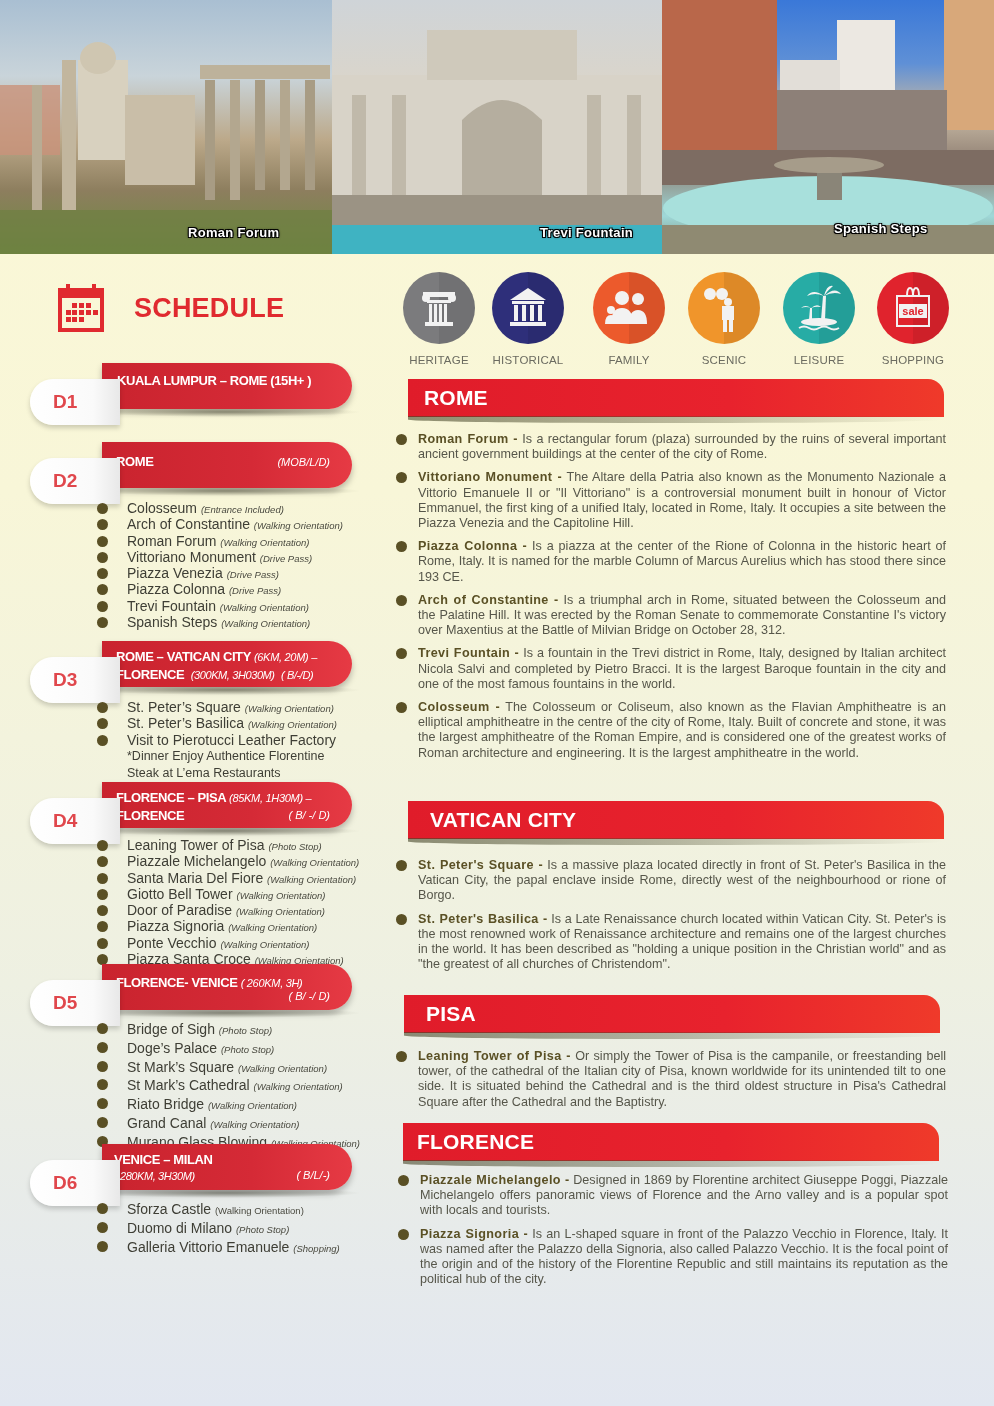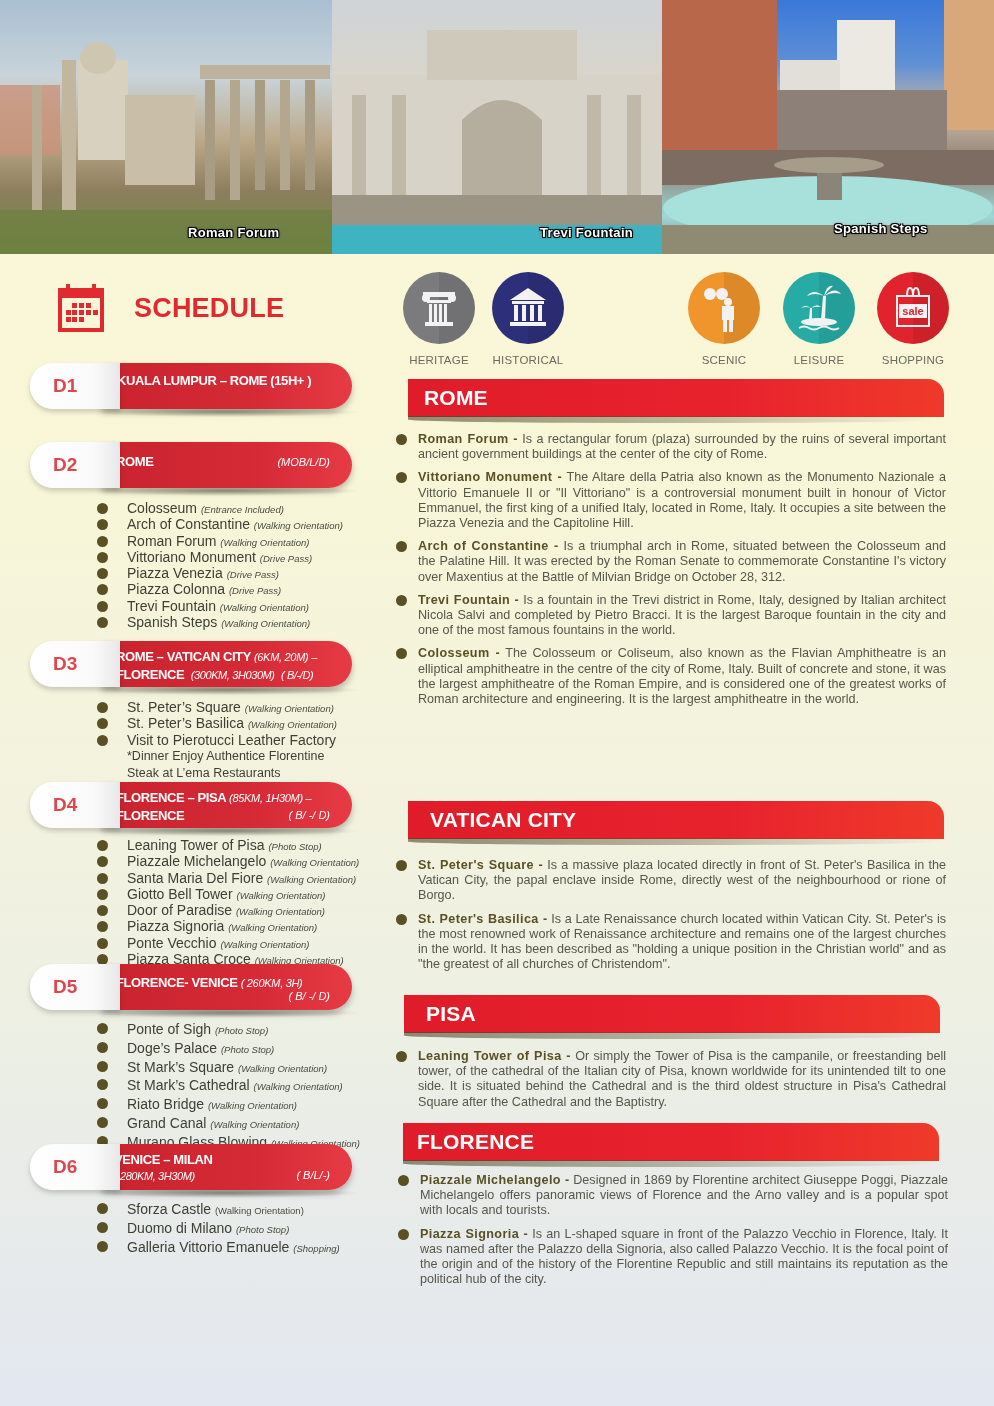--- a/index.html
+++ b/index.html
@@ -44,21 +44,21 @@
   .cat .circle { width: 72px; height: 72px; border-radius: 50%; margin: 0 auto; position: relative; overflow: hidden; }
   .cat .circle::after { content: ""; position: absolute; right: 0; top: 0; width: 50%; height: 100%; background: rgba(0,0,0,0.08); }
   .cat .circle svg { position: absolute; left: 0; top: 0; z-index: 1; }
   .cat .lbl { font-size: 11.5px; color: #6b6b60; margin-top: 10px; letter-spacing: 0.2px; }
 
   
   .day { position: absolute; left: 30px; width: 322px; height: 46px; }
   .day .shadow { position: absolute; left: 60px; right: -10px; bottom: -8px; height: 10px;
     background: radial-gradient(ellipse at center, rgba(60,60,40,0.45) 0%, rgba(60,60,40,0) 70%); }
   .day .pill-left {
-    position: absolute; left: 0; top: 0; width: 90px; height: 46px; border-radius: 23px 0 0 23px;
+    position: absolute; left: 0; top: 16px; width: 90px; height: 46px; border-radius: 23px 0 0 23px;
     background: linear-gradient(90deg, #ffffff 0%, #fafafa 70%, #e8e8e8 100%);
     box-shadow: 0 3px 5px rgba(0,0,0,0.18);
   }
   .day .pill-left span { position: absolute; left: 23px; top: 12px; color: #e0474c; font-weight: bold; font-size: 19px; }
   .day .pill-right {
     position: absolute; left: 72px; top: 0; right: 0; height: 46px; border-radius: 0 23px 23px 0;
     background: linear-gradient(90deg, #c9232e 0%, #d52a36 60%, #e63a44 100%);
     box-shadow: 0 4px 6px rgba(0,0,0,0.25);
     color: #fff;
   }
@@ -193,20 +193,33 @@
         <rect x="20" y="29" width="32" height="3"></rect>
         <rect x="22" y="33" width="4" height="16"></rect>
           <rect x="30" y="33" width="4" height="16"></rect>
           <rect x="38" y="33" width="4" height="16"></rect>
           <rect x="46" y="33" width="4" height="16"></rect>
         <rect x="18" y="50" width="36" height="4"></rect>
       </svg>
     </div>
     <div class="lbl">HISTORICAL</div>
   </div>
+  <div class="cat" style="left:187px">
+    <div class="circle" style="background:#ec5a2c">
+      <svg width="72" height="72" viewBox="0 0 72 72" fill="#f2f2f2">
+        <circle cx="29" cy="26" r="7"></circle>
+          <path d="M18 52 Q18 36 29 36 Q40 36 40 52 Z"></path>
+        <circle cx="45" cy="27" r="6"></circle>
+          <path d="M36 52 Q36 38 45 38 Q54 38 54 52 Z"></path>
+        <circle cx="18" cy="38" r="4"></circle>
+          <path d="M12 52 Q12 43 18 43 Q24 43 24 52 Z"></path>
+      </svg>
+    </div>
+    <div class="lbl">FAMILY</div>
+  </div>
   <div class="cat" style="left:282px">
     <div class="circle" style="background:#f0952b">
       <svg width="72" height="72" viewBox="0 0 72 72" fill="#f2f2f2">
         <circle cx="22" cy="22" r="6"></circle>
           <circle cx="34" cy="22" r="6"></circle>
         <circle cx="40" cy="30" r="4"></circle>
         <rect x="34" y="34" width="12" height="14"></rect>
         <rect x="35" y="48" width="4" height="12"></rect>
           <rect x="41" y="48" width="4" height="12"></rect>
       </svg>
@@ -317,21 +330,21 @@
   <div class="shadow"></div>
   <div class="pill-right">
     <span class="t1" style="top:11px"><span>FLORENCE- VENICE</span> <i>( 260KM, 3H)</i></span>
     <span class="meals" style="top:26px">( B/ -/ D)</span>
   </div>
   <div class="pill-left">
       <span>D5</span>
     </div>
 </div>
 <ul class="dlist" style="top:1021px;line-height:16.8px">
-  <li style="line-height:16.8px"><span>Ponte of Sigh</span> <em>(Photo Stop)</em></li>
+  <li style="line-height:16.8px"><span>Bridge of Sigh</span> <em>(Photo Stop)</em></li>
   <li style="line-height:16.8px"><span>Doge’s Palace</span> <em>(Photo Stop)</em></li>
   <li style="line-height:16.8px"><span>St Mark’s Square</span> <em>(Walking Orientation)</em></li>
   <li style="line-height:16.8px"><span>St Mark’s Cathedral</span> <em>(Walking Orientation)</em></li>
   <li style="line-height:16.8px"><span>Riato Bridge</span> <em>(Walking Orientation)</em></li>
   <li style="line-height:16.8px"><span>Grand Canal</span> <em>(Walking Orientation)</em></li>
   <li style="line-height:16.8px"><span>Murano Glass Blowing</span> <em>(Walking Orientation)</em></li>
 </ul>
 
 <div class="day" style="top:1144px">
   <div class="shadow"></div>
@@ -349,20 +362,21 @@
   <li style="line-height:16.8px"><span>Duomo di Milano</span> <em>(Photo Stop)</em></li>
   <li style="line-height:16.8px"><span>Galleria Vittorio Emanuele</span> <em>(Shopping)</em></li>
 </ul>
 
 <div class="sec-bar" style="top:379px">
   <span>ROME</span>
 </div>
 <ul class="desc" style="top:432px">
   <li><b>Roman Forum -</b><span> Is a rectangular forum (plaza) surrounded by the ruins of several important ancient government buildings at the center of the city of Rome.</span></li>
   <li><b>Vittoriano Monument -</b><span> The Altare della Patria also known as the Monumento Nazionale a Vittorio Emanuele II or "Il Vittoriano" is a controversial monument built in honour of Victor Emmanuel, the first king of a unified Italy, located in Rome, Italy. It occupies a site between the Piazza Venezia and the Capitoline Hill.</span></li>
+  <li><b>Piazza Colonna -</b><span> Is a piazza at the center of the Rione of Colonna in the historic heart of Rome, Italy. It is named for the marble Column of Marcus Aurelius which has stood there since 193 CE.</span></li>
   <li><b>Arch of Constantine -</b><span> Is a triumphal arch in Rome, situated between the Colosseum and the Palatine Hill. It was erected by the Roman Senate to commemorate Constantine I's victory over Maxentius at the Battle of Milvian Bridge on October 28, 312.</span></li>
   <li><b>Trevi Fountain -</b><span> Is a fountain in the Trevi district in Rome, Italy, designed by Italian architect Nicola Salvi and completed by Pietro Bracci. It is the largest Baroque fountain in the city and one of the most famous fountains in the world.</span></li>
   <li><b>Colosseum -</b><span> The Colosseum or Coliseum, also known as the Flavian Amphitheatre is an elliptical amphitheatre in the centre of the city of Rome, Italy. Built of concrete and stone, it was the largest amphitheatre of the Roman Empire, and is considered one of the greatest works of Roman architecture and engineering. It is the largest amphitheatre in the world.</span></li>
 </ul>
 
 <div class="sec-bar" style="top:801px">
   <span style="left:22px">VATICAN CITY</span>
 </div>
 <ul class="desc" style="top:858px">
   <li><b>St. Peter's Square -</b><span> Is a massive plaza located directly in front of St. Peter's Basilica in the Vatican City, the papal enclave inside Rome, directly west of the neighbourhood or rione of Borgo.</span></li>

